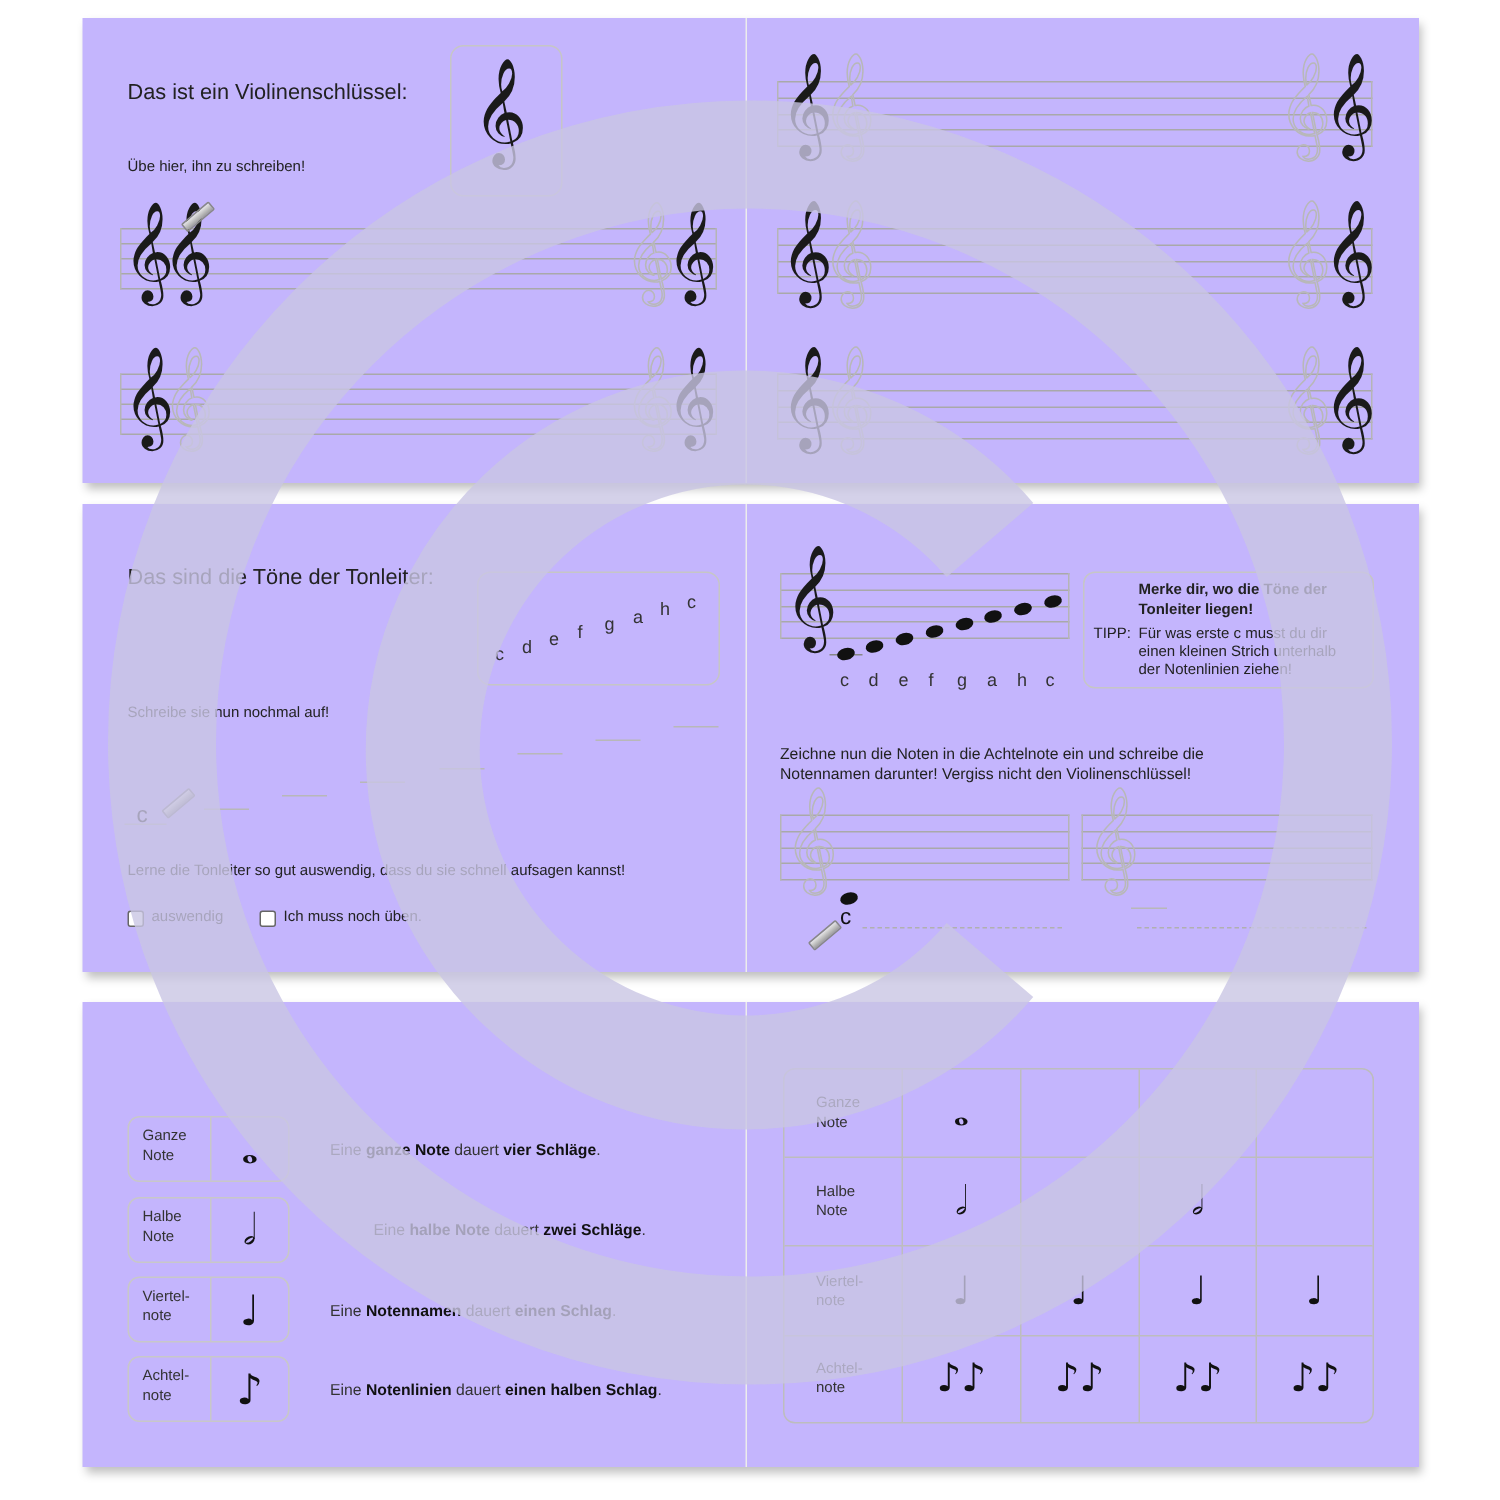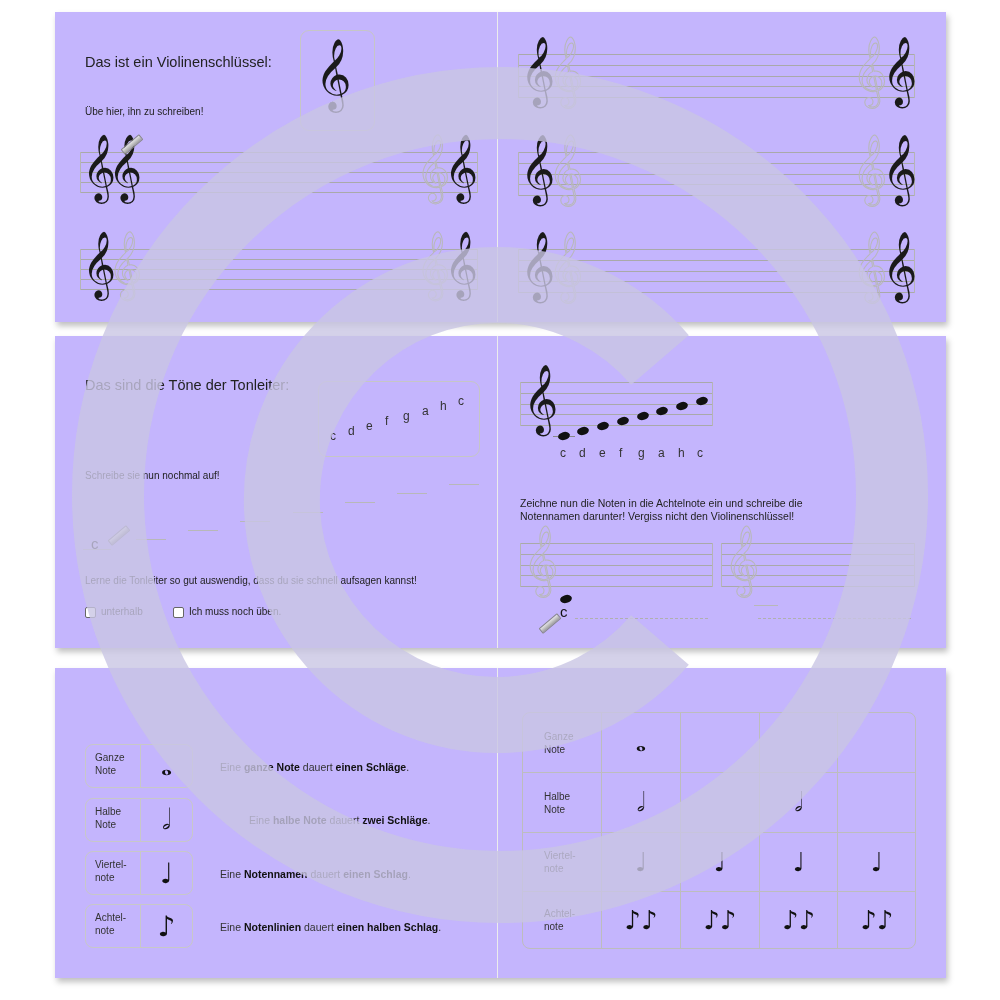--- a/index.html
+++ b/index.html
@@ -147,21 +147,21 @@
   <div class="sline" style="left:81px;top:203px;width:30px;"></div>
   <div class="sline" style="left:133px;top:194px;width:30px;"></div>
   <div class="sline" style="left:185px;top:185px;width:30px;"></div>
   <div class="sline" style="left:238px;top:176px;width:30px;"></div>
   <div class="sline" style="left:290px;top:166px;width:30px;"></div>
   <div class="sline" style="left:342px;top:157px;width:30px;"></div>
   <div class="sline" style="left:394px;top:148px;width:30px;"></div>
 
   <div class="abs txt" style="left:30px;top:239px;font-size:10px;">Lerne die Tonleiter so gut auswendig, dass du sie schnell aufsagen kannst!</div>
   <div class="chk" style="left:30px;top:271px;"></div>
-  <span class="abs txt" style="left:46px;top:270px;font-size:10px;">unterhalb</span>
+  <span class="abs txt" style="left:46px;top:270px;font-size:10px;">auswendig</span>
   <div class="chk" style="left:118px;top:271px;"></div>
   <span class="abs txt" style="left:134px;top:270px;font-size:10px;">Ich muss noch üben.</span>
 
   <div class="staff" style="left:465px;top:46px;width:193px;height:43px;">
     <div class="line" style="top:0"></div>
       <div class="line" style="top:11px"></div>
       <div class="line" style="top:22px"></div>
       <div class="line" style="top:32px"></div>
       <div class="line" style="top:43px"></div>
     <div class="bar" style="left:0;height:44px"></div>
@@ -181,20 +181,28 @@
     <span class="scale-lbl" style="left:505px;top:110px;">c</span>
     <span class="scale-lbl" style="left:524px;top:110px;">d</span>
     <span class="scale-lbl" style="left:544px;top:110px;">e</span>
     <span class="scale-lbl" style="left:564px;top:110px;">f</span>
     <span class="scale-lbl" style="left:583px;top:110px;">g</span>
     <span class="scale-lbl" style="left:603px;top:110px;">a</span>
     <span class="scale-lbl" style="left:623px;top:110px;">h</span>
     <span class="scale-lbl" style="left:642px;top:110px;">c</span>
   </div>
 
+  <div class="tip">
+    <div class="abs" style="left:36px;top:6px;font-weight:bold;">Merke dir, wo die Töne der</div>
+    <div class="abs" style="left:36px;top:19px;font-weight:bold;">Tonleiter liegen!</div>
+    <div class="abs" style="left:6px;top:35px;">TIPP:</div>
+    <div class="abs" style="left:36px;top:35px;">Für was erste c musst du dir</div>
+    <div class="abs" style="left:36px;top:47px;">einen kleinen Strich unterhalb</div>
+    <div class="abs" style="left:36px;top:59px;">der Notenlinien ziehen!</div>
+  </div>
 
   <div class="abs txt" style="left:465px;top:161px;font-size:10.5px;">Zeichne nun die Noten in die Achtelnote ein und schreibe die</div>
   <div class="abs txt" style="left:465px;top:174px;font-size:10.5px;">Notennamen darunter! Vergiss nicht den Violinenschlüssel!</div>
 
   <div class="staff" style="left:465px;top:207px;width:193px;height:43px;">
     <div class="line" style="top:0"></div>
       <div class="line" style="top:11px"></div>
       <div class="line" style="top:22px"></div>
       <div class="line" style="top:32px"></div>
       <div class="line" style="top:43px"></div>
@@ -222,21 +230,21 @@
 </div>
 
 <div class="spread s3">
   <div class="fold"></div>
 
   <div class="nbox" style="top:76px;">
     <div class="lbl"><span>Ganze</span><br><span>Note</span></div>
     <div class="sep"></div>
     <div class="sym">𝅝</div>
   </div>
-  <div class="ndesc" style="top:93px;"><span>Eine </span><b>ganze Note</b><span> dauert </span><b>einen Schläge</b><span>.</span></div>
+  <div class="ndesc" style="top:93px;"><span>Eine </span><b>ganze Note</b><span> dauert </span><b>vier Schläge</b><span>.</span></div>
 
   <div class="nbox" style="top:130px;">
     <div class="lbl"><span>Halbe</span><br><span>Note</span></div>
     <div class="sep"></div>
     <div class="sym">𝅗𝅥</div>
   </div>
   <div class="ndesc" style="top:146px;padding-left:29px;"><span>Eine </span><b>halbe Note</b><span> dauert </span><b>zwei Schläge</b><span>.</span></div>
 
   <div class="nbox" style="top:183px;">
     <div class="lbl"><span>Viertel-</span><br><span>note</span></div>

